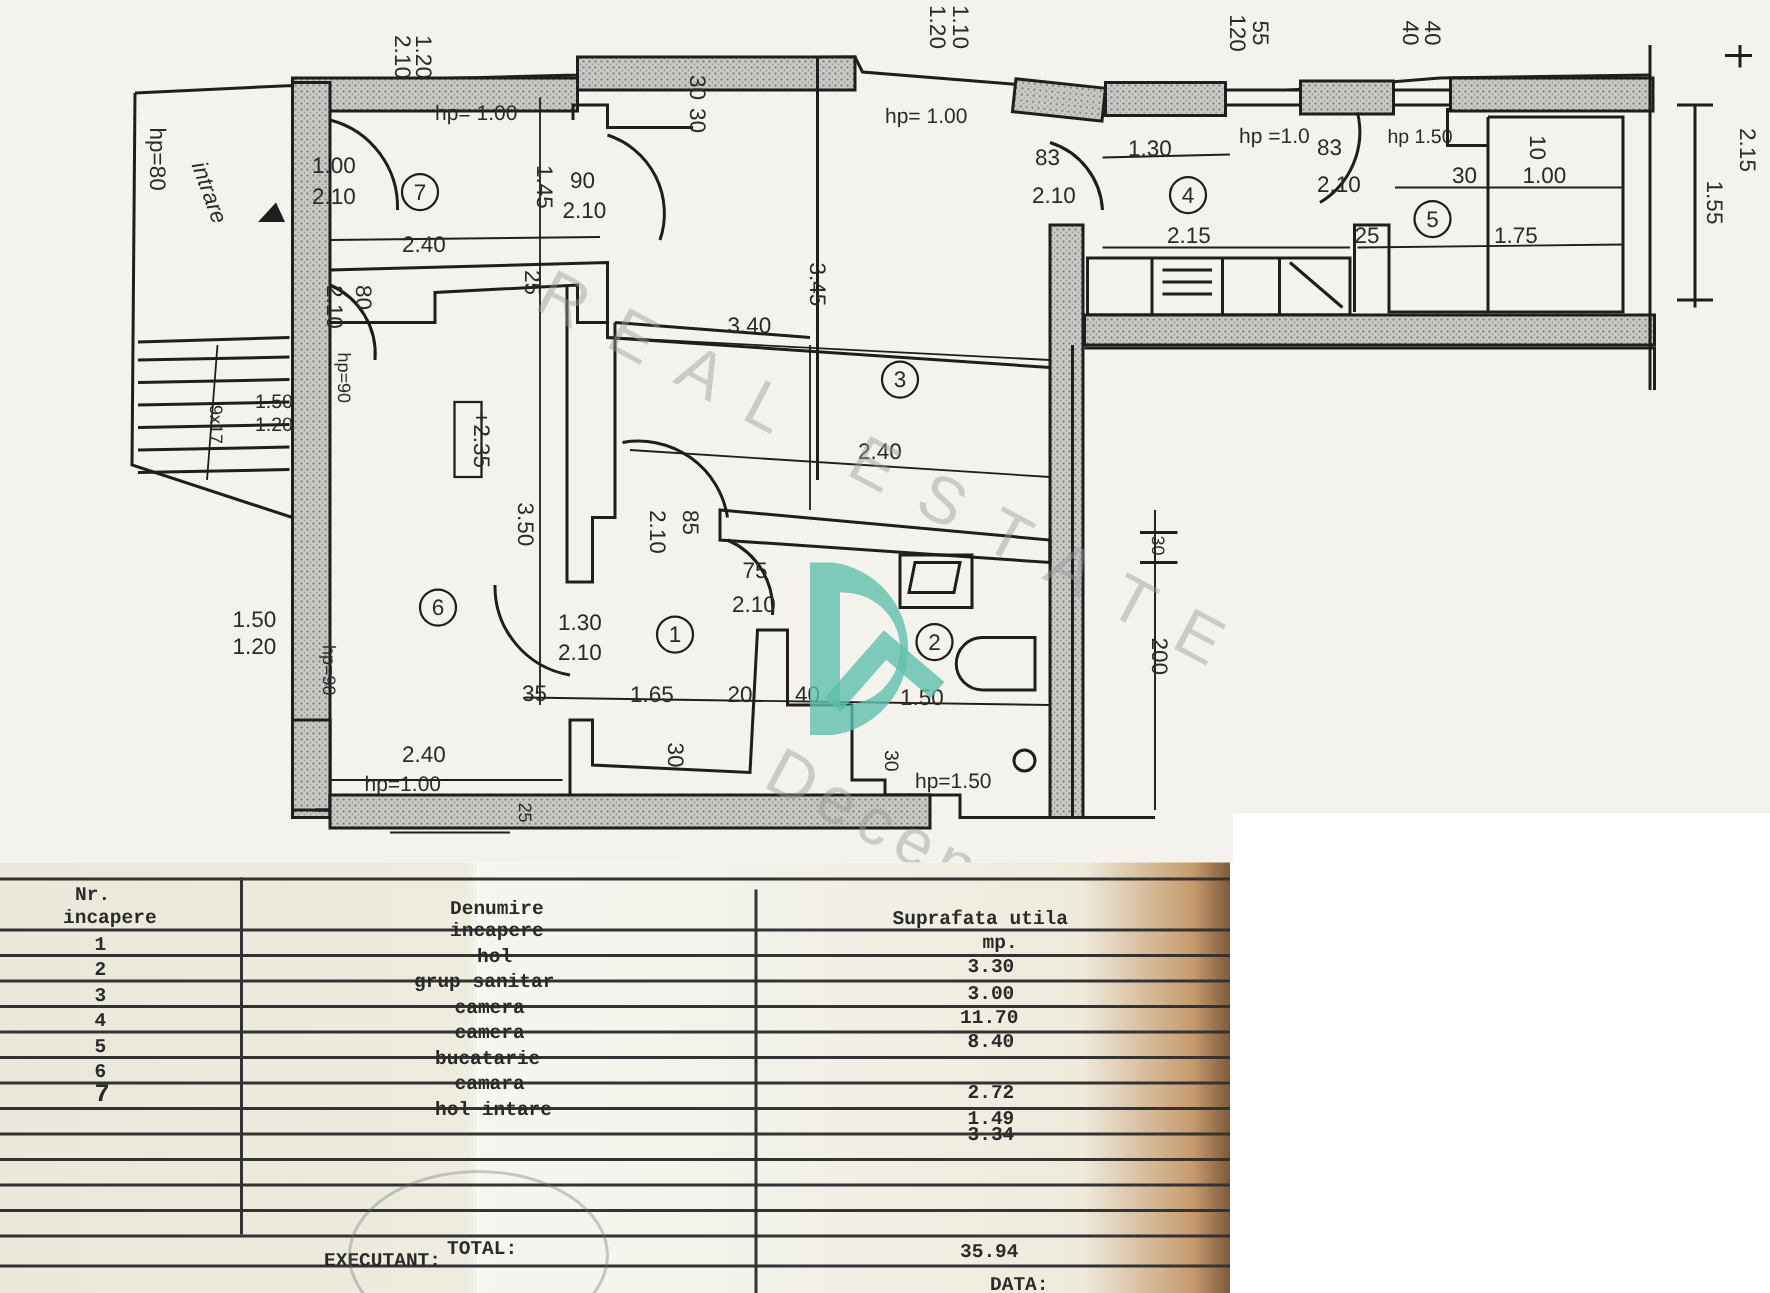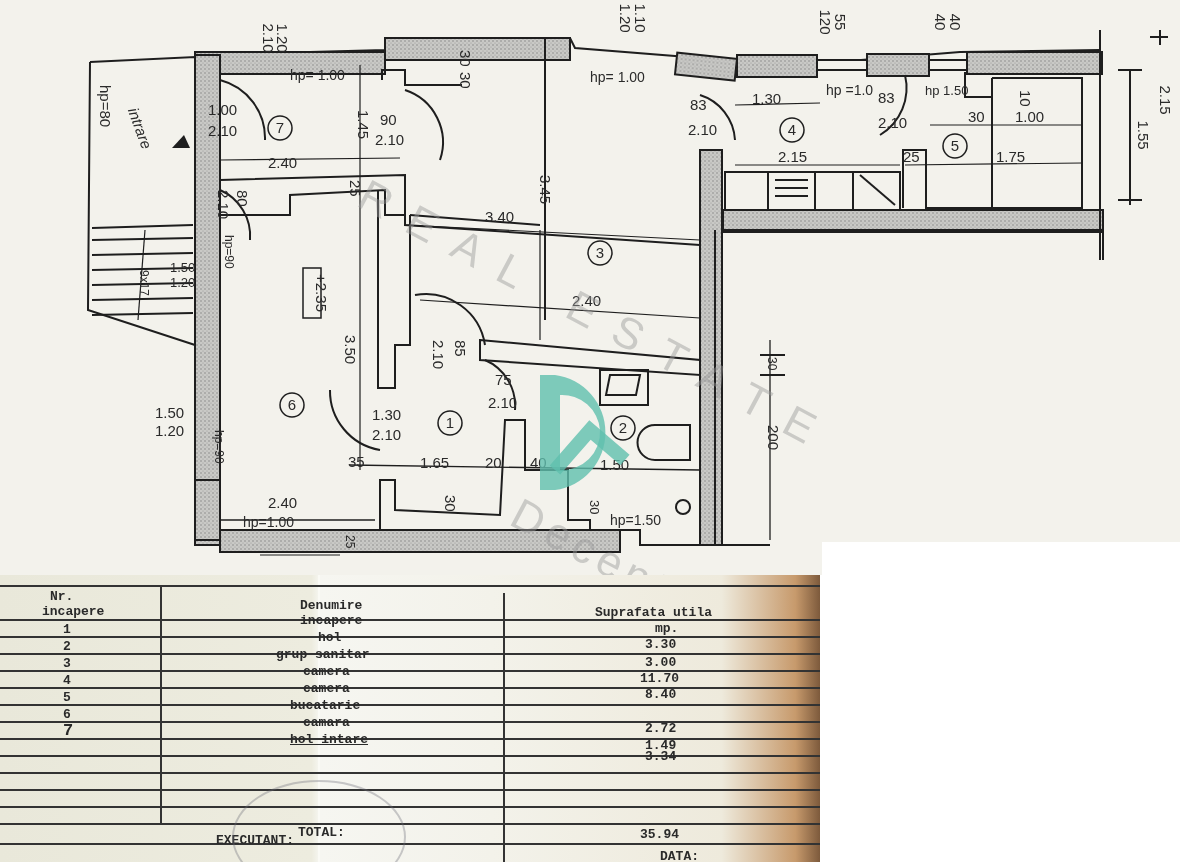--- a/index.html
+++ b/index.html
@@ -264,21 +264,21 @@
   <div class="doc-mono" style="left:63px;top:115px;">5</div>
   <div class="doc-mono" style="left:63px;top:132px;">6</div>
   <div class="doc-mono" style="left:63px;top:146px;font-size:17px;">7</div>
 
   <div class="doc-mono" style="left:318px;top:55px;font-family:Liberation Mono, monospace;">hol</div>
   <div class="doc-mono" style="left:276px;top:72px;">grup sanitar</div>
   <div class="doc-mono" style="left:303px;top:89px;">camera</div>
   <div class="doc-mono" style="left:303px;top:106px;">camera</div>
   <div class="doc-mono" style="left:290px;top:123px;">bucatarie</div>
   <div class="doc-mono" style="left:303px;top:140px;">camara</div>
-  <div class="doc-mono" style="left:290px;top:157px;text-decoration:underline;">hol intare</div>
+  <div class="doc-mono" style="left:290px;top:157px;">hol intare</div>
 
   <div class="doc-mono" style="left:645px;top:62px;">3.30</div>
   <div class="doc-mono" style="left:645px;top:80px;">3.00</div>
   <div class="doc-mono" style="left:640px;top:96px;">11.70</div>
   <div class="doc-mono" style="left:645px;top:112px;">8.40</div>
   <div class="doc-mono" style="left:645px;top:130px;margin-top:44px;">3.34</div>
   <div class="doc-mono" style="left:645px;top:146px;">2.72</div>
   <div class="doc-mono" style="left:645px;top:163px;">1.49</div>
 
   <div class="doc-mono" style="left:298px;top:250px;">TOTAL:</div>

